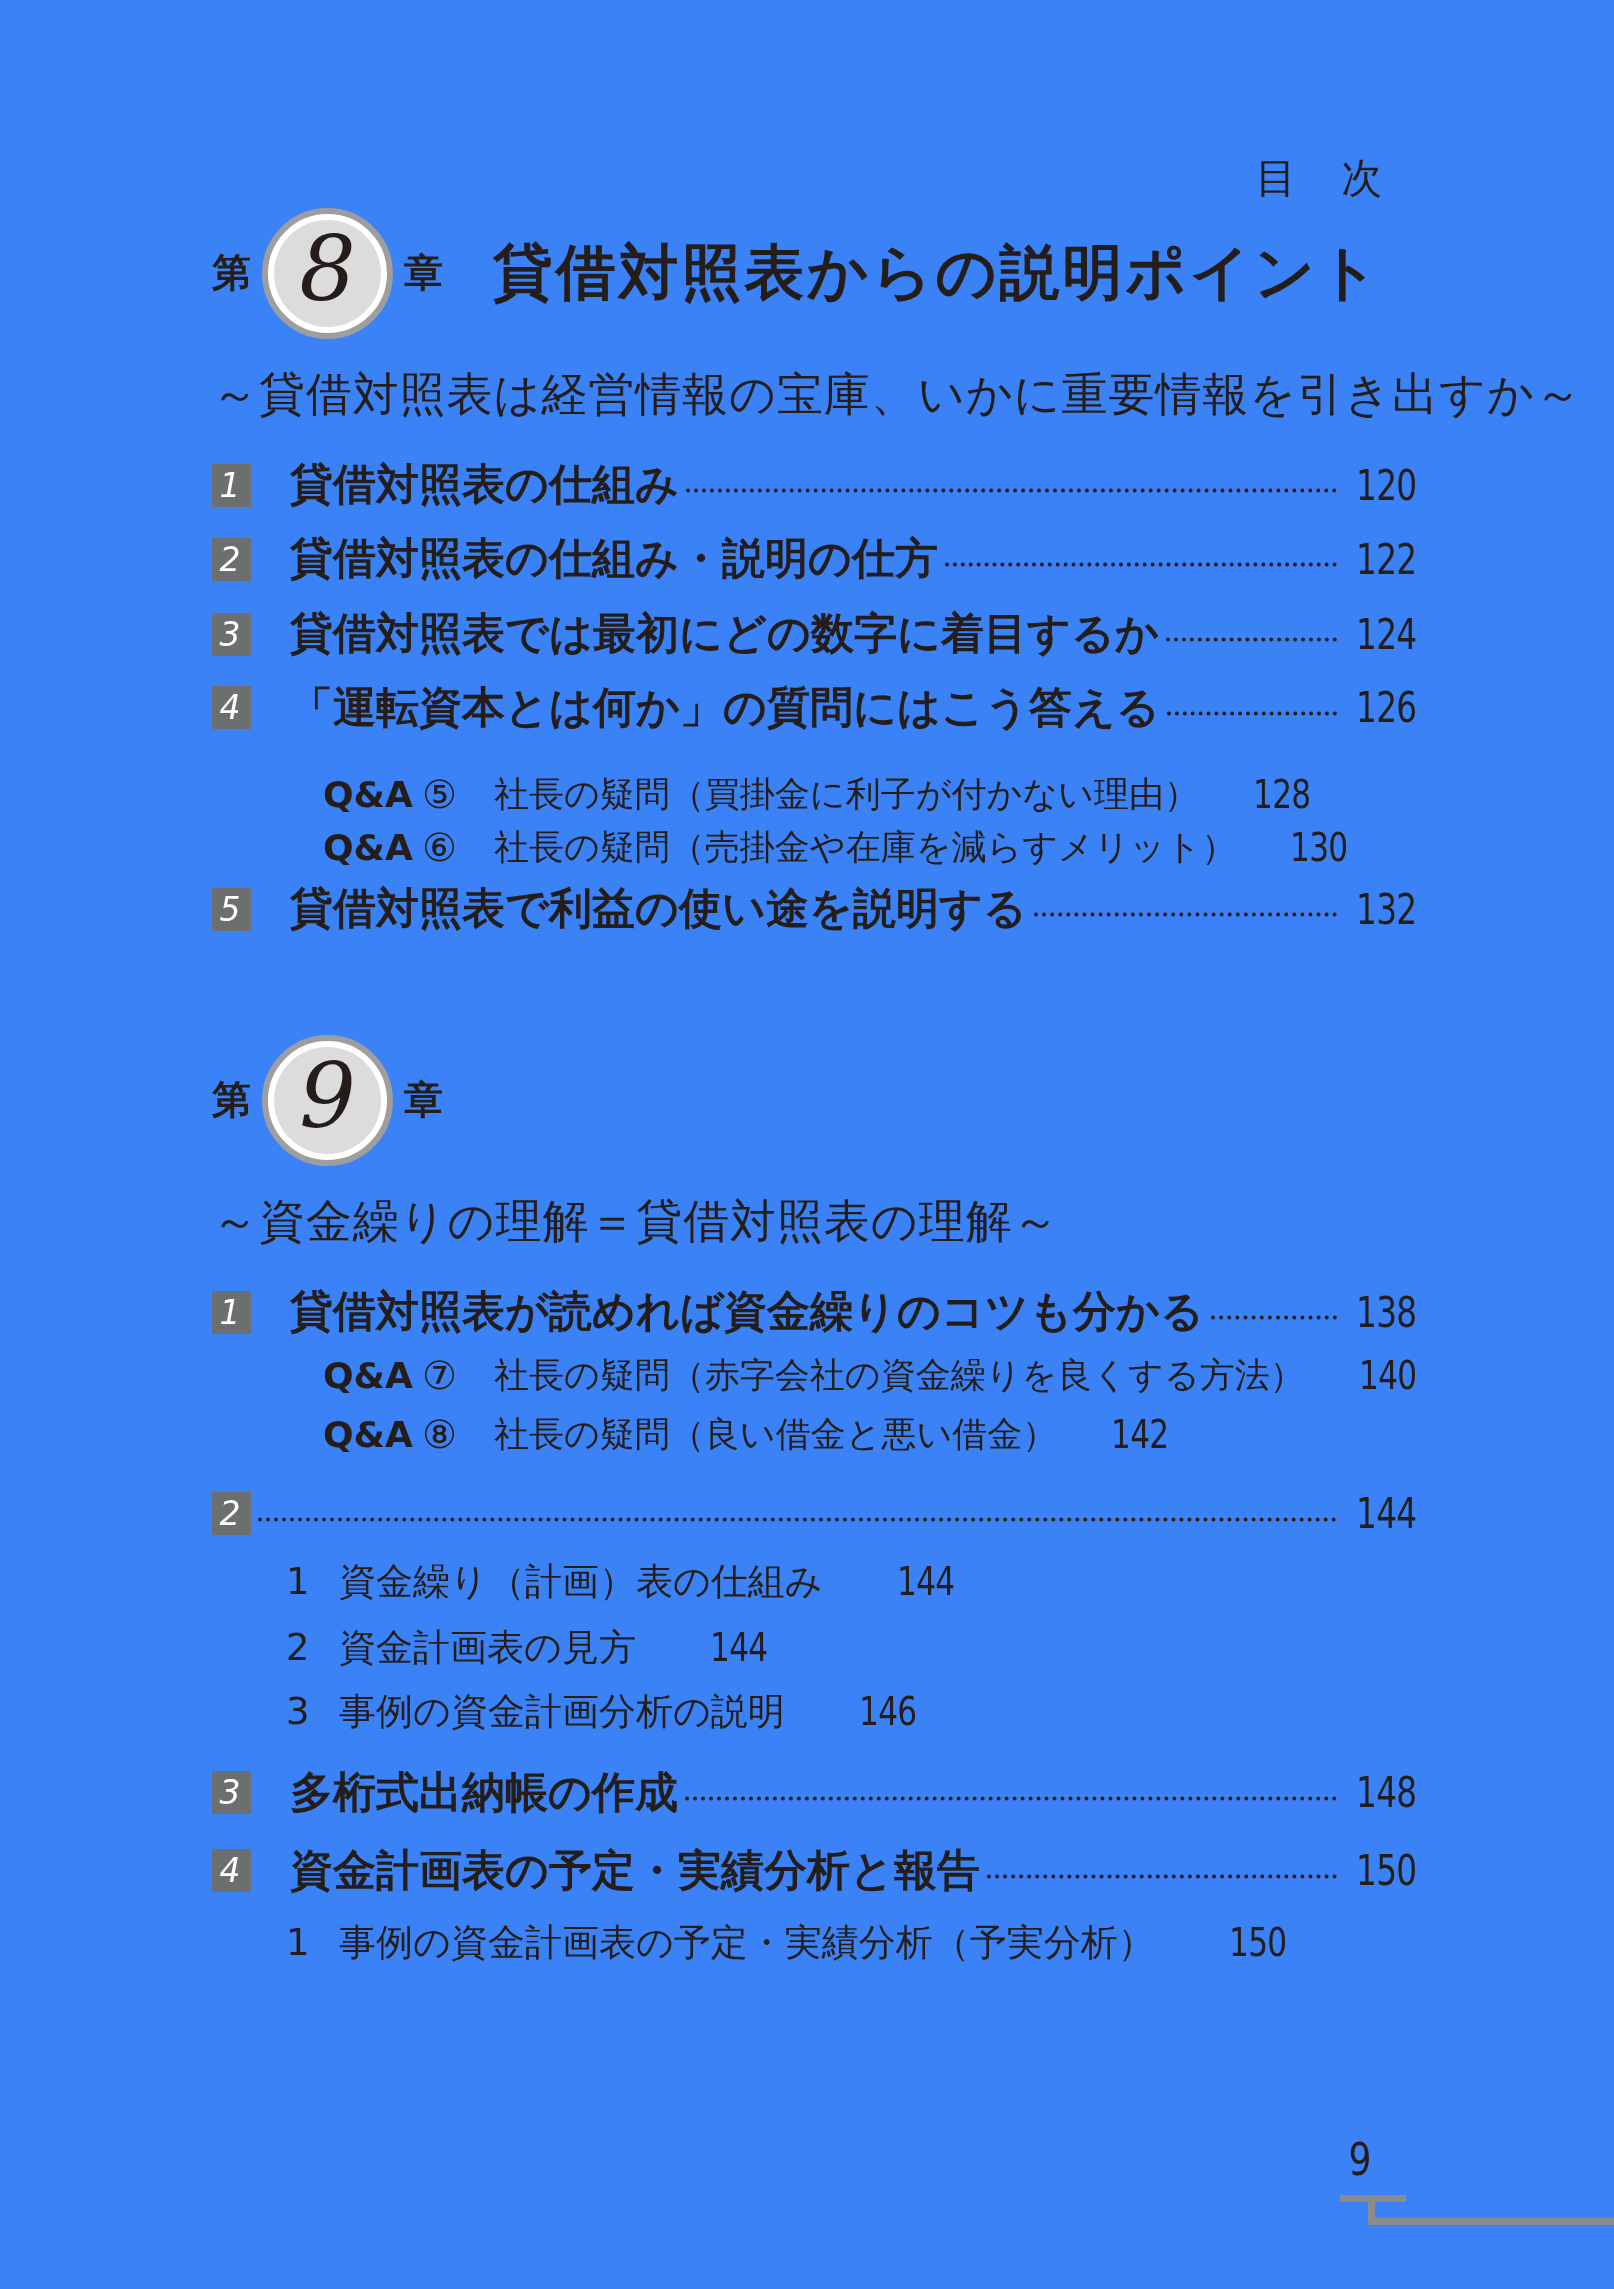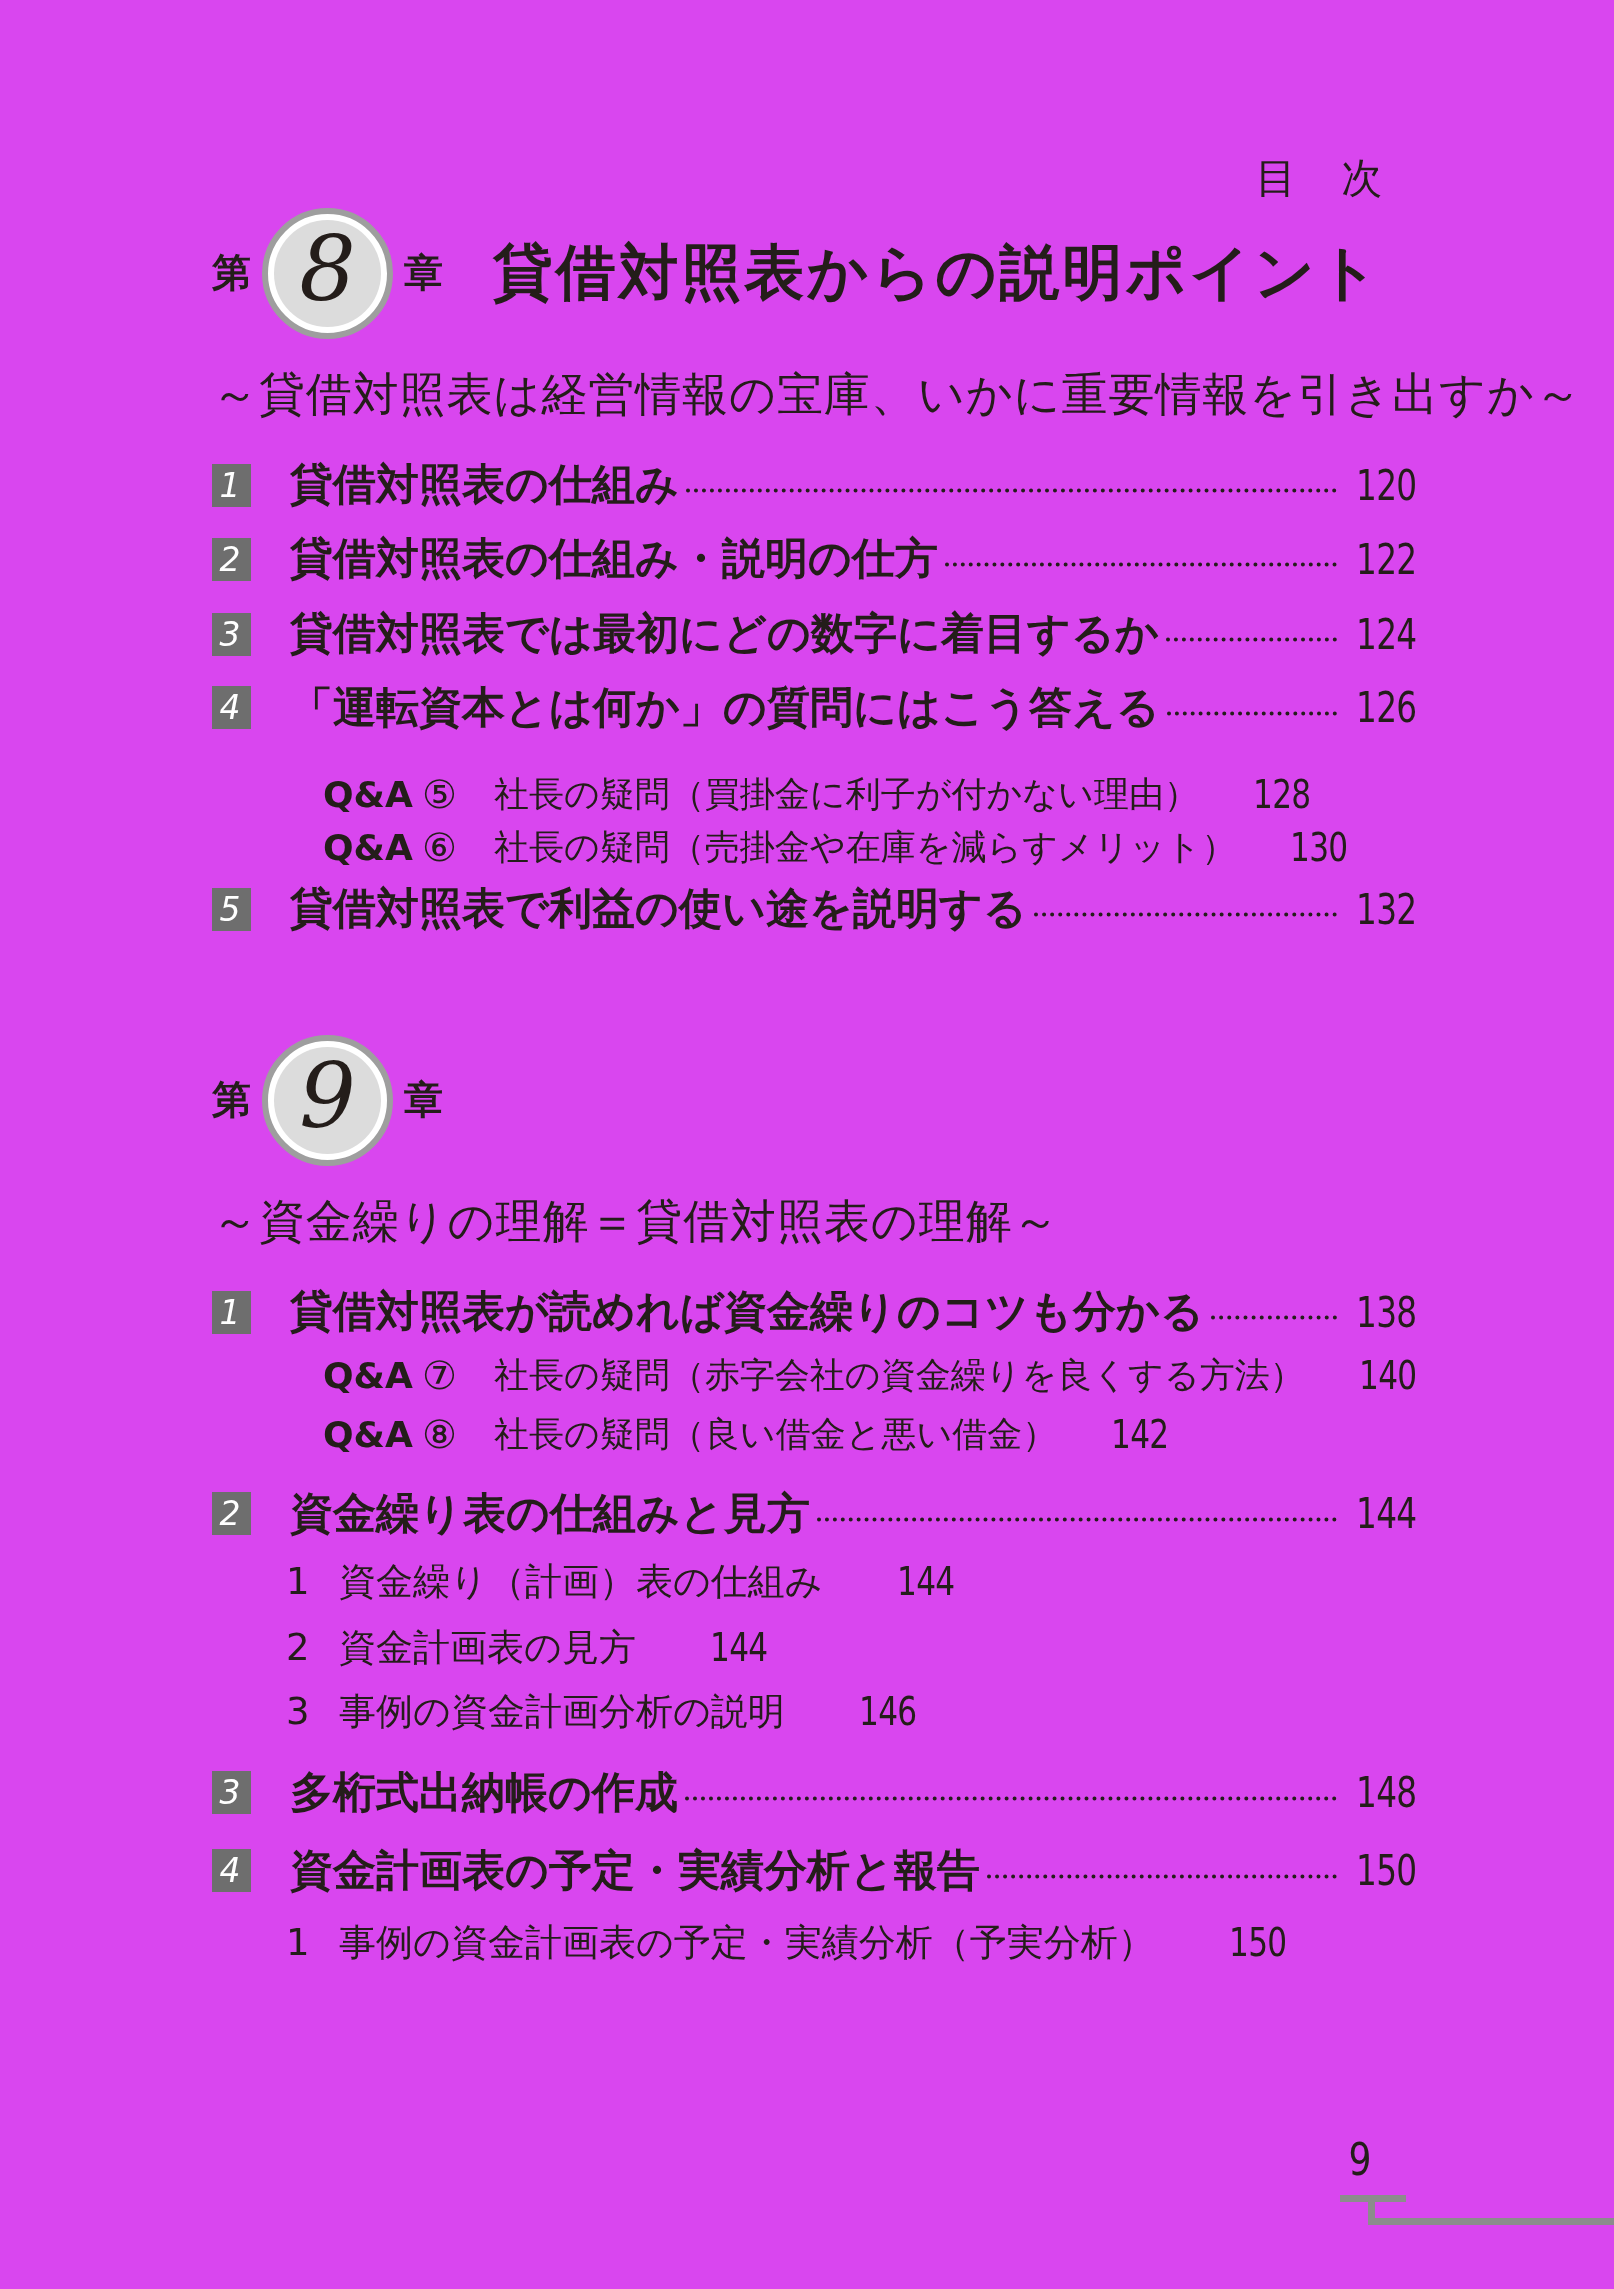--- a/index.html
+++ b/index.html
@@ -1,19 +1,19 @@
 <!DOCTYPE html>
 <html style="font-size:14.8px"><head>
 <meta charset="utf-8">
 <style>
   html,body{margin:0;padding:0;background:#ffffff;}
   .page{
     position:relative;
     width:1614px;height:2290px;
-    background:#d946ef;
+    background:#3b82f6;
     color:#241d1a;
     font-family:"DejaVu Sans",sans-serif;
     overflow:hidden;
   }
   .content{padding:0 198px 0 212px;}
 
   
   .toc-label{
     padding-top:155px;
     text-align:right;
@@ -181,21 +181,20 @@
           <span class="qa-page">140</span>
         </div>
         <div class="row qa" style="margin-bottom:36px">
           <span class="qa-label">Q&amp;A</span>
           <span class="qa-circle">⑧</span>
           <span class="qa-text">社長の疑問（良い借金と悪い借金）</span>
           <span class="qa-page">142</span>
         </div>
         <div class="row item" style="margin-bottom:25px">
           <span class="badge">2</span>
-          <span class="item-text">資金繰り表の仕組みと見方</span>
           <span class="leader"></span>
           <span class="pagenum">144</span>
         </div>
         <div class="row sub" style="margin-bottom:24px">
           <span class="sub-num">1</span>
           <span class="sub-text">資金繰り（計画）表の仕組み</span>
           <span class="sub-page">144</span>
         </div>
         <div class="row sub" style="margin-bottom:22px">
           <span class="sub-num">2</span>

